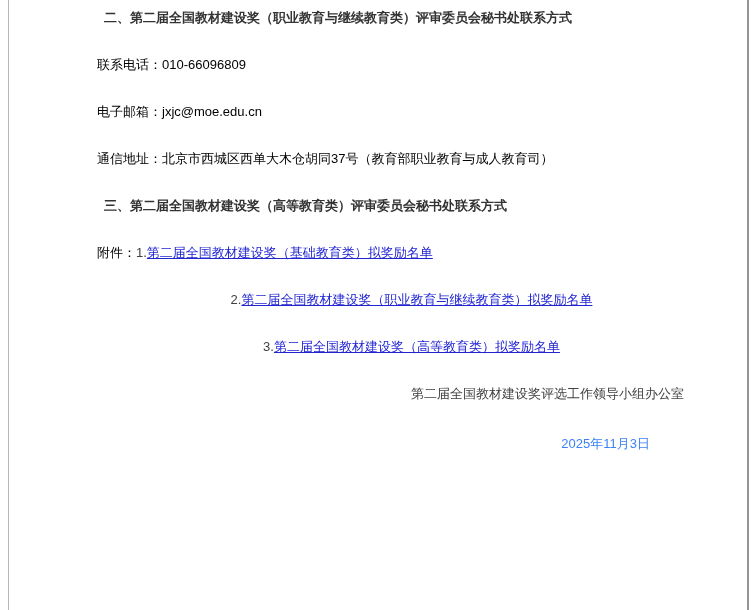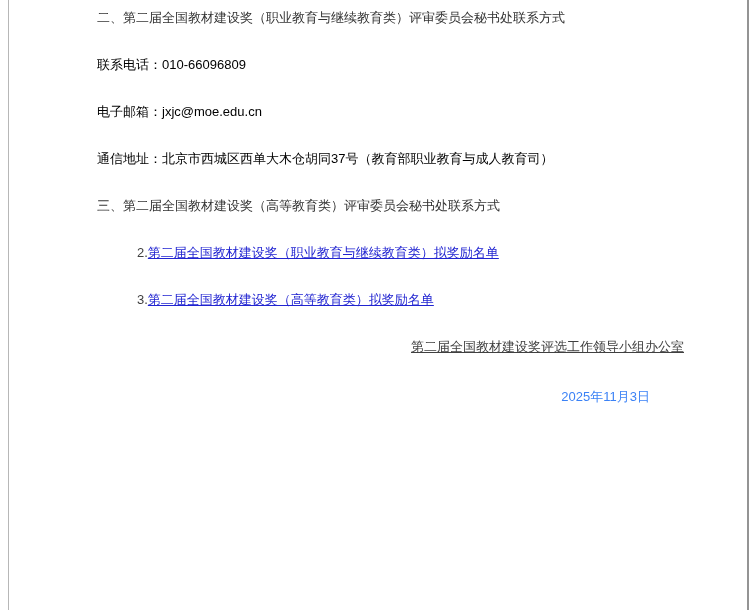--- a/index.html
+++ b/index.html
@@ -26,52 +26,53 @@
     background: #ffffff;
   }
   .line {
     margin: 0 0 31px 0;
     font-size: 13px;
     line-height: 16px;
     color: #404040;
     white-space: nowrap;
   }
   .heading {
-    font-weight: normal;
+    font-weight: bold;
     color: #333333;
+    margin-left: 7px;
   }
   .label, .value {
     color: #000000;
   }
   .attach-row {
     margin: 0 0 31px 0;
     font-size: 13px;
     line-height: 16px;
     color: #404040;
     white-space: nowrap;
   }
   .attach-indent {
     padding-left: 40px;
+    text-align: center;
   }
   .attach-num {
     color: #404040;
   }
   a.attach-link {
     color: #2124d1;
     text-decoration: underline;
     cursor: pointer;
   }
   .signature-line {
     margin: 13px 0 34px 0;
     font-size: 13px;
     line-height: 16px;
     color: #404040;
     text-align: right;
     padding-right: 2px;
-    text-decoration: underline;
   }
   .date-line {
     margin: 0;
     font-size: 13px;
     line-height: 16px;
     color: #3b82f6;
     text-align: right;
     padding-right: 36px;
   }
 </style>
@@ -87,20 +88,21 @@
 
     <p class="line"><span class="label">电子邮箱：</span><span class="value">jxjc@moe.edu.cn</span></p>
 
     <p class="line"><span class="label">通信地址：</span><span class="value">北京市西城区西单大木仓胡同37号（教育部职业教育与成人教育司）</span></p>
 
     <p class="line heading">三、第二届全国教材建设奖（高等教育类）评审委员会秘书处联系方式</p>
 
 
 
 
+    <p class="attach-row"><span class="label">附件：</span><span class="attach-num">1.</span><a class="attach-link">第二届全国教材建设奖（基础教育类）拟奖励名单</a></p>
 
     <p class="attach-row attach-indent"><span class="attach-num">2.</span><a class="attach-link">第二届全国教材建设奖（职业教育与继续教育类）拟奖励名单</a></p>
 
     <p class="attach-row attach-indent"><span class="attach-num">3.</span><a class="attach-link">第二届全国教材建设奖（高等教育类）拟奖励名单</a></p>
 
     <p class="signature-line">第二届全国教材建设奖评选工作领导小组办公室</p>
 
     <p class="date-line">2025年11月3日</p>
 
   </div>

